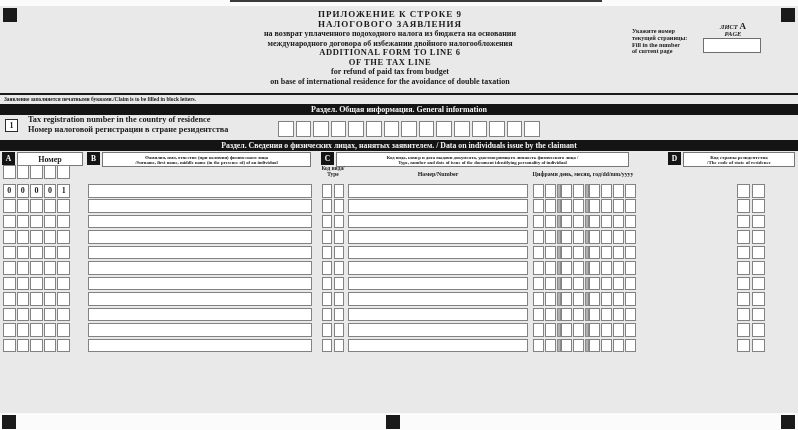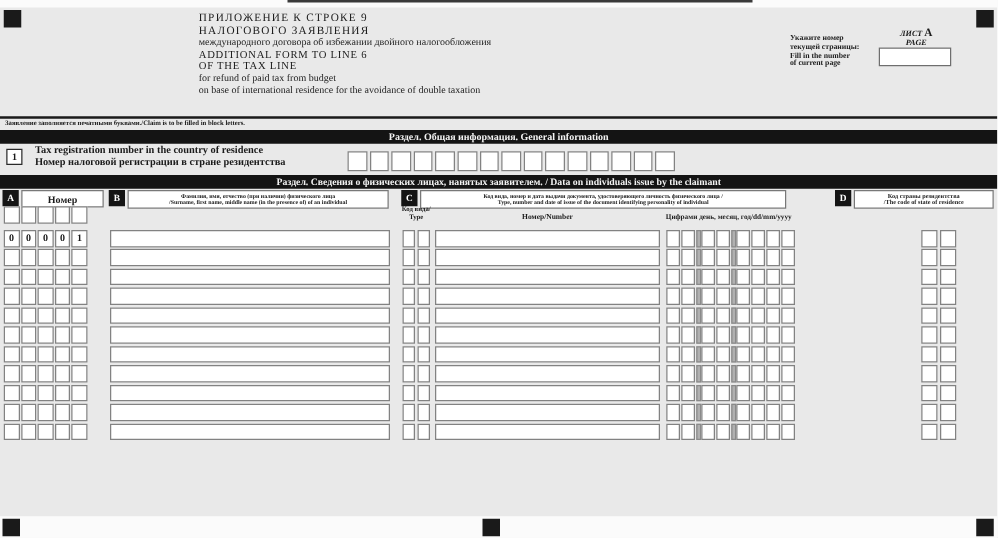--- a/index.html
+++ b/index.html
@@ -2,21 +2,21 @@
 <html><head>
 <meta charset="utf-8">
 <style>
   html,body{margin:0;padding:0;background:#fff;}
   .page{position:relative;width:798px;height:430px;background:#fbfbfb;overflow:hidden;
         font-family:"Liberation Serif","DejaVu Serif",serif;color:#1b1b1b;}
   .form-bg{position:absolute;left:0;top:6px;width:798px;height:407px;background:#e9e9e9;}
   .mark{position:absolute;width:14px;height:14px;background:#1a1a1a;}
   .top-line{position:absolute;left:230px;top:0;width:372px;height:2px;background:#3a3a3a;}
 
-  .title{position:absolute;left:159px;top:9px;width:462px;text-align:left;font-weight:normal;}
+  .title{position:absolute;left:159px;top:9px;width:462px;text-align:center;font-weight:bold;}
   .t-ru-big{font-size:9px;letter-spacing:1px;line-height:10px;}
   .t-ru-sm{font-size:8px;line-height:9.6px;}
   .t-en-big{font-size:8.5px;letter-spacing:.6px;line-height:9.6px;}
   .t-en-sm{font-size:8px;line-height:9.2px;}
 
   .pn-label{position:absolute;left:632px;top:28px;width:72px;font-size:6.2px;line-height:6.8px;font-weight:bold;}
   .pn-sheet{position:absolute;left:703px;top:23px;width:60px;text-align:center;
             font-style:italic;font-weight:bold;font-size:6.5px;line-height:7.2px;}
   .pn-sheet .big{font-size:9px;font-style:normal;}
   .pn-input{position:absolute;left:703px;top:38px;width:58px;height:15px;background:#fff;
@@ -64,20 +64,21 @@
   <div class="top-line"></div>
   <div class="mark" style="left:3px;top:8px;"></div>
   <div class="mark" style="left:781px;top:8px;"></div>
   <div class="mark" style="left:2px;top:415px;"></div>
   <div class="mark" style="left:386px;top:415px;"></div>
   <div class="mark" style="left:781px;top:415px;"></div>
 
   <div class="title">
     <div class="t-ru-big">ПРИЛОЖЕНИЕ К СТРОКЕ 9</div>
     <div class="t-ru-big">НАЛОГОВОГО ЗАЯВЛЕНИЯ</div>
+    <div class="t-ru-sm">на возврат уплаченного подоходного налога из бюджета на основании</div>
     <div class="t-ru-sm">международного договора об избежании двойного налогообложения</div>
     <div class="t-en-big">ADDITIONAL FORM TO LINE 6</div>
     <div class="t-en-big">OF THE TAX LINE</div>
     <div class="t-en-sm">for refund of paid tax from budget</div>
     <div class="t-en-sm">on base of international residence for the avoidance of double taxation</div>
   </div>
 
   <div class="pn-label">
     <div>Укажите номер</div>
     <div>текущей страницы:</div>

